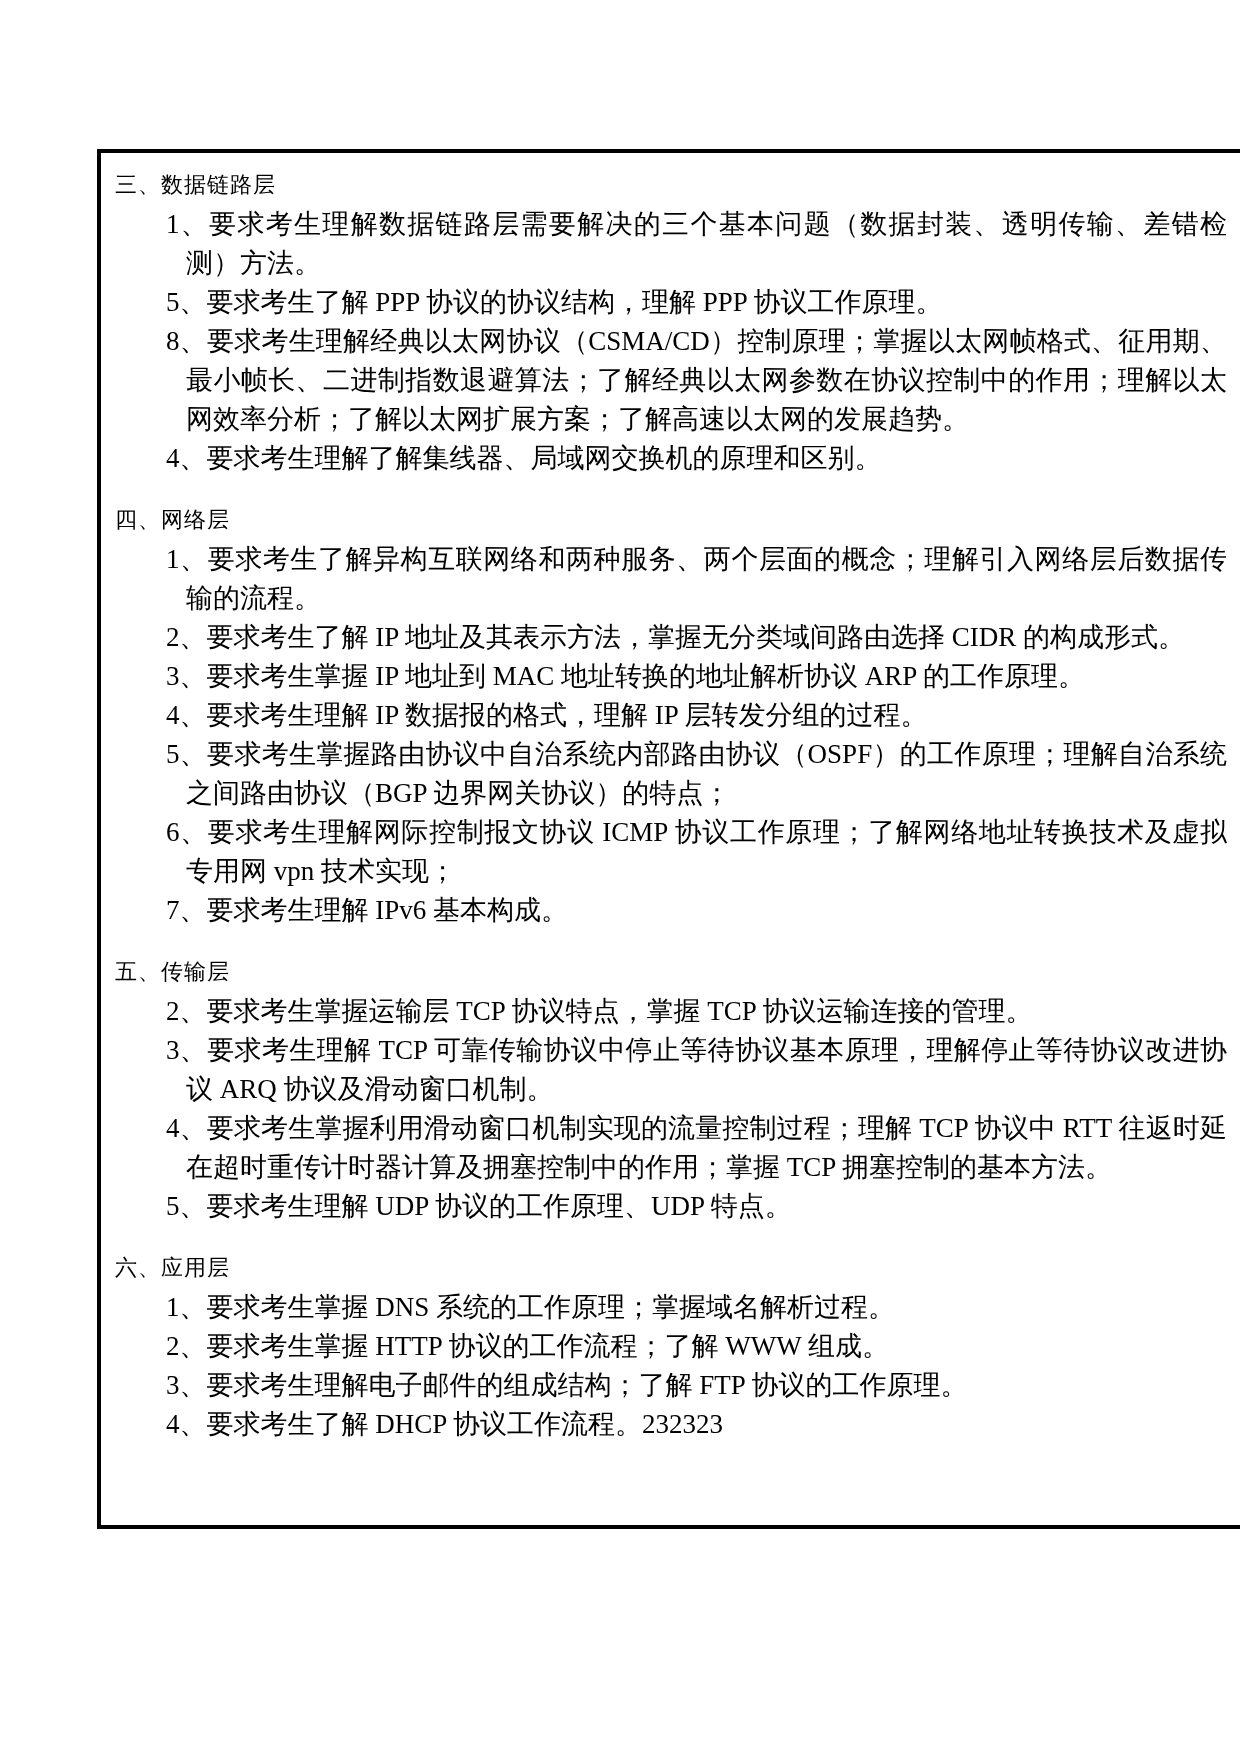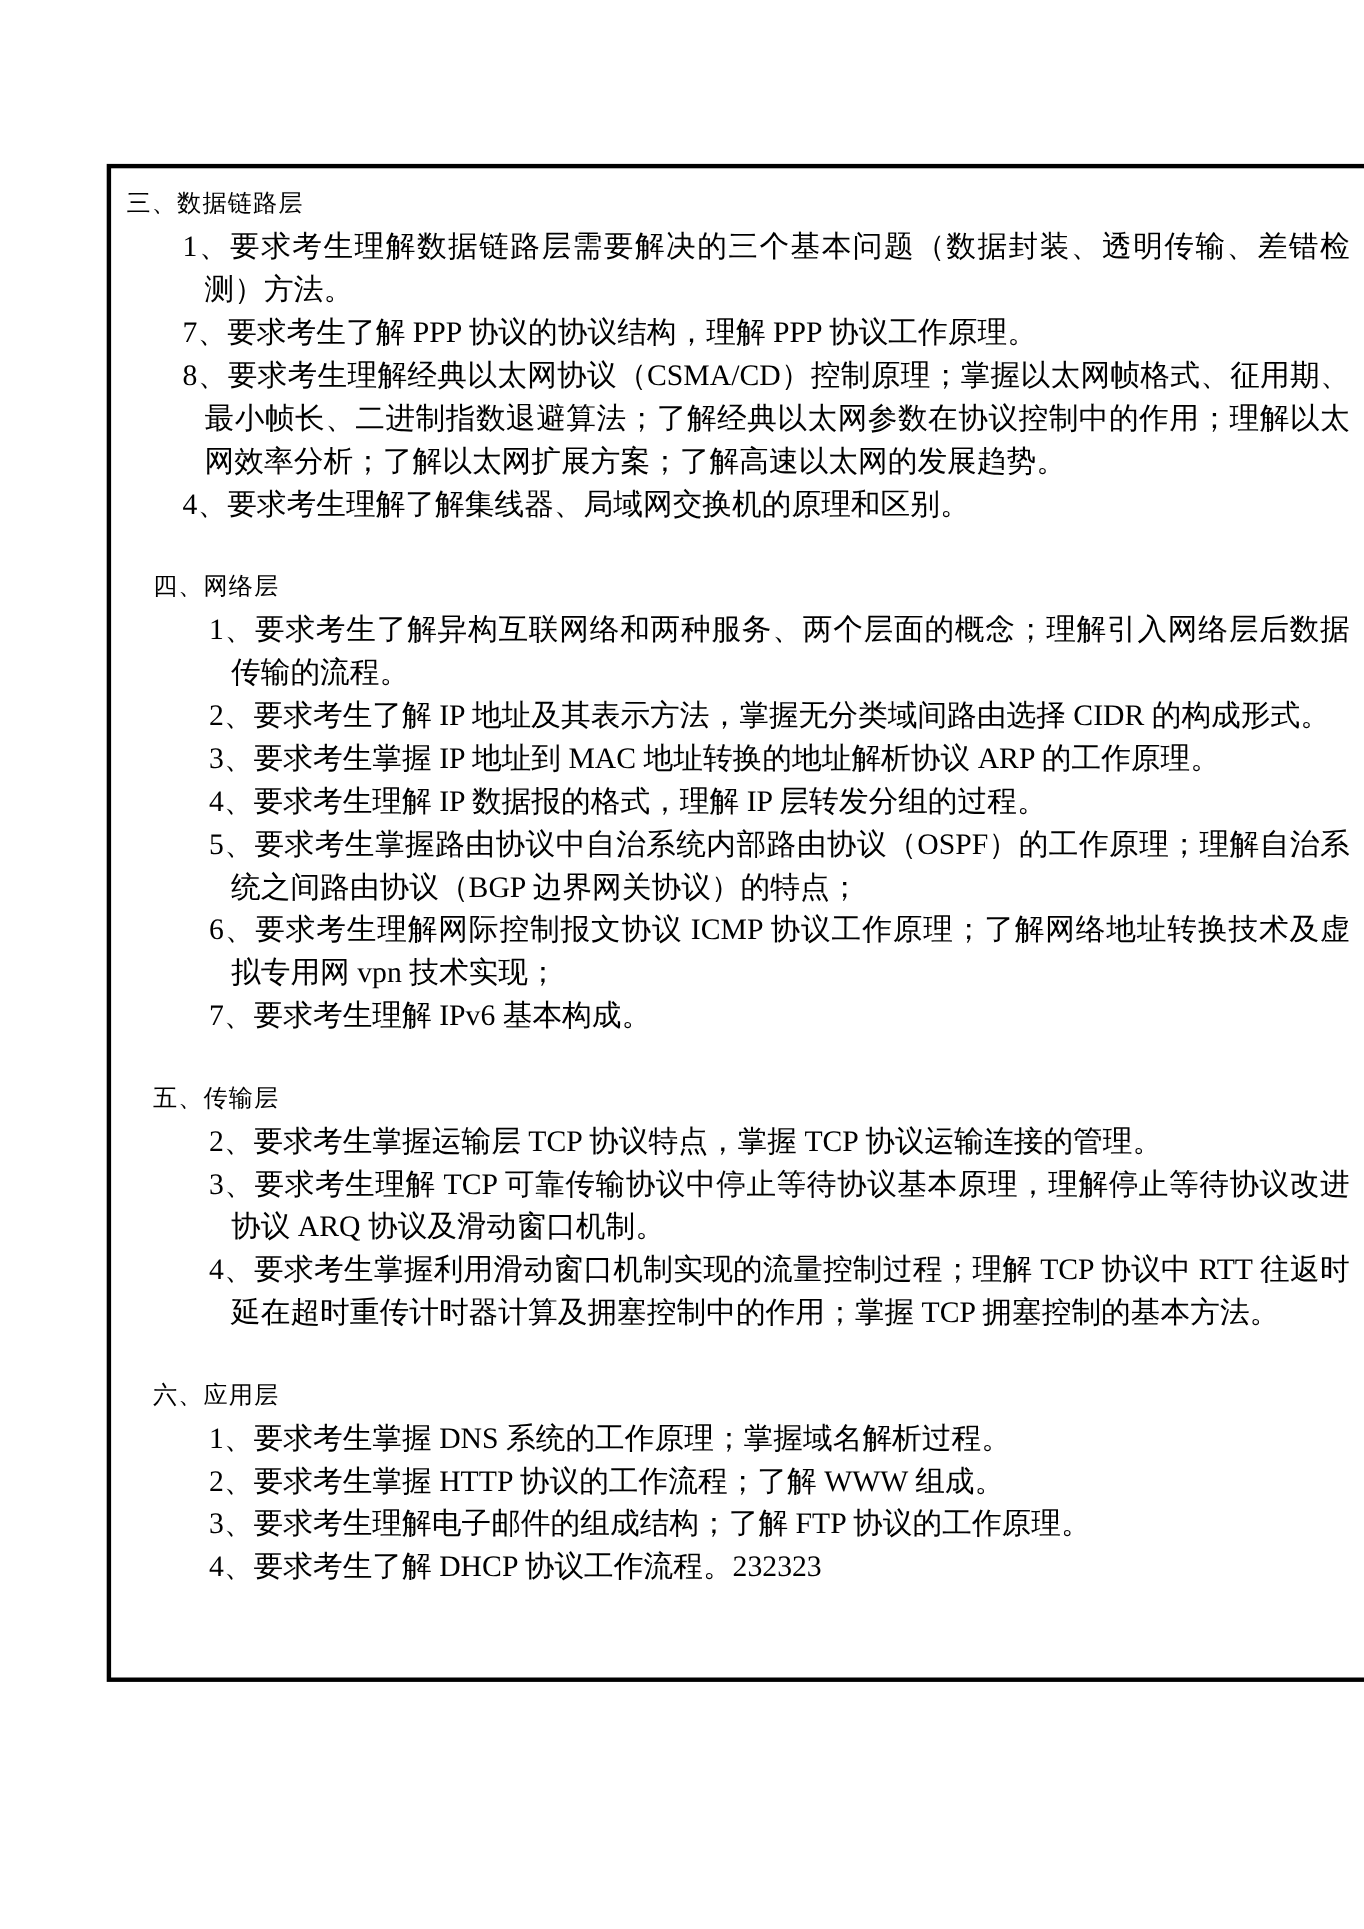--- a/index.html
+++ b/index.html
@@ -21,21 +21,21 @@
     top: 149px;
     width: 1148px;
     height: 1380px;
     box-sizing: border-box;
     border: 4px solid #000000;
     padding: 12px 0 0 0;
     overflow: hidden;
     background: #ffffff;
   }
   .section { margin: 0; }
-  .section + .section { margin-top: 35px; padding-left: 24px; }
+  .section + .section { margin-top: 22px; }
   .heading {
     font-size: 22px;
     line-height: 40px;
     font-weight: normal;
     padding-left: 14px;
     letter-spacing: 1px;
     white-space: nowrap;
   }
   .item {
     font-size: 27px;
@@ -47,39 +47,40 @@
   }
 </style>
 </head>
 <body>
 
 <div class="page">
   <div class="content-box">
       <section class="section">
         <div class="heading">三、数据链路层</div>
         <div class="item">1、要求考生理解数据链路层需要解决的三个基本问题（数据封装、透明传输、差错检测）方法。</div>
-        <div class="item">7、要求考生了解 PPP 协议的协议结构，理解 PPP 协议工作原理。</div>
+        <div class="item">5、要求考生了解 PPP 协议的协议结构，理解 PPP 协议工作原理。</div>
         <div class="item">8、要求考生理解经典以太网协议（CSMA/CD）控制原理；掌握以太网帧格式、征用期、最小帧长、二进制指数退避算法；了解经典以太网参数在协议控制中的作用；理解以太网效率分析；了解以太网扩展方案；了解高速以太网的发展趋势。</div>
         <div class="item">4、要求考生理解了解集线器、局域网交换机的原理和区别。</div>
       </section>
       <section class="section">
         <div class="heading">四、网络层</div>
         <div class="item">1、要求考生了解异构互联网络和两种服务、两个层面的概念；理解引入网络层后数据传输的流程。</div>
         <div class="item">2、要求考生了解 IP 地址及其表示方法，掌握无分类域间路由选择 CIDR 的构成形式。</div>
         <div class="item">3、要求考生掌握 IP 地址到 MAC 地址转换的地址解析协议 ARP 的工作原理。</div>
         <div class="item">4、要求考生理解 IP 数据报的格式，理解 IP 层转发分组的过程。</div>
         <div class="item">5、要求考生掌握路由协议中自治系统内部路由协议（OSPF）的工作原理；理解自治系统之间路由协议（BGP 边界网关协议）的特点；</div>
         <div class="item">6、要求考生理解网际控制报文协议 ICMP 协议工作原理；了解网络地址转换技术及虚拟专用网 vpn 技术实现；</div>
         <div class="item">7、要求考生理解 IPv6 基本构成。</div>
       </section>
       <section class="section">
         <div class="heading">五、传输层</div>
         <div class="item">2、要求考生掌握运输层 TCP 协议特点，掌握 TCP 协议运输连接的管理。</div>
         <div class="item">3、要求考生理解 TCP 可靠传输协议中停止等待协议基本原理，理解停止等待协议改进协议 ARQ 协议及滑动窗口机制。</div>
         <div class="item">4、要求考生掌握利用滑动窗口机制实现的流量控制过程；理解 TCP 协议中 RTT 往返时延在超时重传计时器计算及拥塞控制中的作用；掌握 TCP 拥塞控制的基本方法。</div>
+        <div class="item">5、要求考生理解 UDP 协议的工作原理、UDP 特点。</div>
       </section>
       <section class="section">
         <div class="heading">六、应用层</div>
         <div class="item">1、要求考生掌握 DNS 系统的工作原理；掌握域名解析过程。</div>
         <div class="item">2、要求考生掌握 HTTP 协议的工作流程；了解 WWW 组成。</div>
         <div class="item">3、要求考生理解电子邮件的组成结构；了解 FTP 协议的工作原理。</div>
         <div class="item">4、要求考生了解 DHCP 协议工作流程。232323</div>
       </section>
     </div>
 </div>

